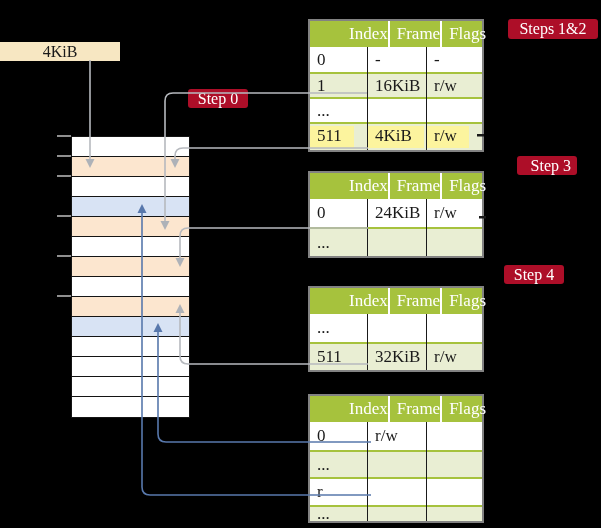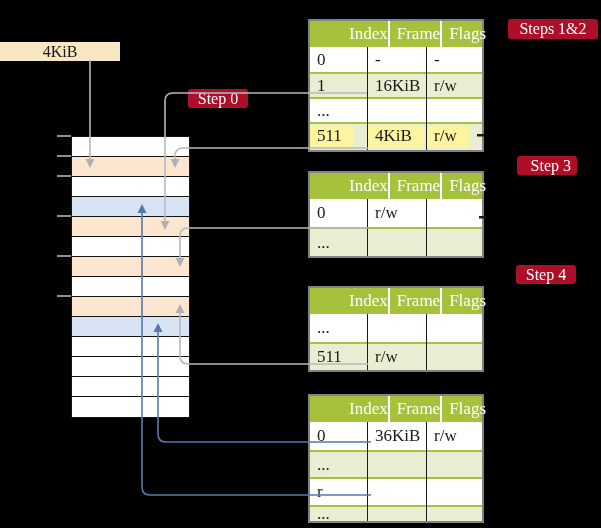--- a/index.html
+++ b/index.html
@@ -13,21 +13,21 @@
     display:flex;align-items:center;justify-content:center;font-size:16px;
   }
   
   .badge{
     position:absolute;background:#ad0e28;color:#fff;font-size:16px;line-height:19px;
     text-align:center;border-radius:3px;padding:0 6px;height:19px;white-space:nowrap;
   }
   #badge-step0{left:188px;top:42px;width:48px;margin-top:47px;}
   #badge-steps12{left:508px;top:19px;width:78px;height:20px;line-height:20px;}
   #badge-step3{left:517px;top:156px;width:48px;text-align:right;}
-  #badge-step4{left:516px;top:265px;width:48px;}
+  #badge-step4{left:504px;top:265px;width:48px;}
   
   #memory-column{
     position:absolute;left:71px;top:136px;width:119px;height:282px;
     border:1px solid #141414;box-sizing:border-box;background:#fff;
   }
   .mem-row{height:20px;border-bottom:1px solid #141414;box-sizing:border-box;}
   .mem-row:last-child{border-bottom:none;}
   .mem-white{background:#ffffff;}
   .mem-peach{background:#fce6cf;}
   .mem-blue{background:#d8e3f4;}
@@ -130,20 +130,21 @@
   </div>
 
   <div class="ptable" style="top:171px">
     <div class="thead">
       <div class="cell c1">Index</div>
       <div class="cell c2">Frame</div>
       <div class="cell c3">Flags</div>
     </div>
     <div class="trow row-white" style="height:28px">
       <div class="cell c1">0</div>
+      <div class="cell c2">24KiB</div>
       <div class="cell c3">r/w</div>
     </div>
     <div class="trow row-green" style="height:29px">
       <div class="cell c1">...</div>
       <div class="cell c2"></div>
       <div class="cell c3"></div>
     </div>
     <div class="vline vl1"></div>
     <div class="vline vl2"></div>
   </div>
@@ -154,35 +155,35 @@
       <div class="cell c2">Frame</div>
       <div class="cell c3">Flags</div>
     </div>
     <div class="trow row-white" style="height:28px">
       <div class="cell c1">...</div>
       <div class="cell c2"></div>
       <div class="cell c3"></div>
     </div>
     <div class="trow row-green" style="height:28px">
       <div class="cell c1">511</div>
+      <div class="cell c2">32KiB</div>
       <div class="cell c3">r/w</div>
     </div>
     <div class="vline vl1"></div>
     <div class="vline vl2"></div>
   </div>
 
   <div class="ptable" style="top:394px">
     <div class="thead">
       <div class="cell c1">Index</div>
       <div class="cell c2">Frame</div>
       <div class="cell c3">Flags</div>
     </div>
     <div class="trow row-white" style="height:28px">
       <div class="cell c1">0</div>
-      <div class="cell c2">36KiB</div>
       <div class="cell c3">r/w</div>
     </div>
     <div class="trow row-green" style="height:27px">
       <div class="cell c1">...</div>
       <div class="cell c2"></div>
       <div class="cell c3"></div>
     </div>
     <div class="trow row-white" style="height:28px">
       <div class="cell c3">r</div>
     </div>

